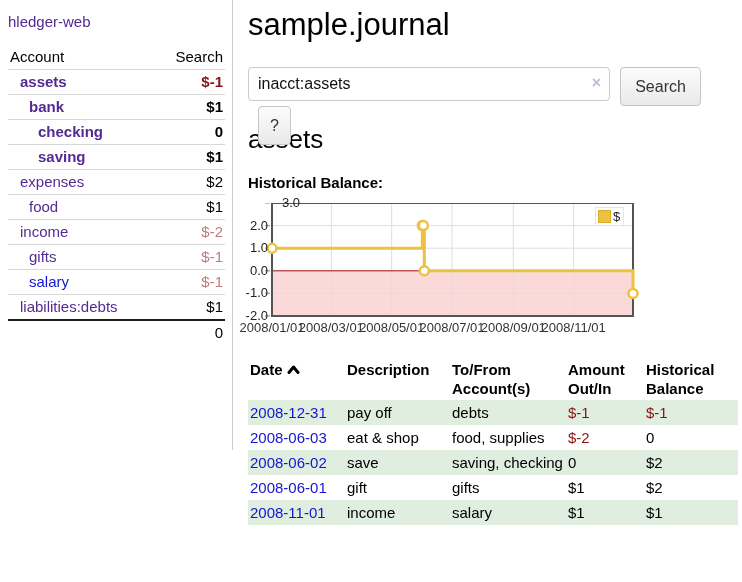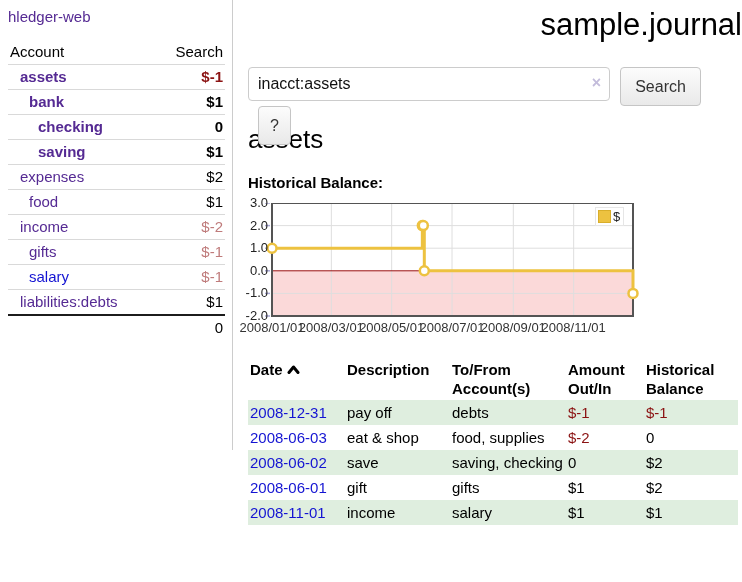--- a/index.html
+++ b/index.html
@@ -8,21 +8,21 @@
     width:742px; height:582px; position:relative; overflow:hidden;
     background:#fff; color:#000;
     font-family:"Liberation Sans","DejaVu Sans",sans-serif;
     font-size:15px;
   }
   a { text-decoration:none; }
 
   
   .sidebar {
     position:absolute; left:0; top:0; width:233px; height:450px;
-    border-right:1px solid #ccc; padding:8px 8px 0 8px;
+    border-right:1px solid #ccc; padding:13px 8px 0 8px;
   }
   .brand { color:#552a93; font-size:15px; display:inline-block; }
   .journal-link { display:block; color:#552a93; font-size:15px; margin-top:40px; }
   .acct-table { width:217px; border-collapse:collapse; margin-top:16px; font-size:15px; }
   .acct-table th {
     font-weight:400; text-align:left; padding:2px 2px 4px 2px;
     border-bottom:1px solid #d9d9d9;
     margin-top:23px;
   }
   .acct-table th.bal-h { text-align:right; }
@@ -30,21 +30,21 @@
   .acct-table td.bal { text-align:right; padding-right:2px; }
   .acct-table tr.bold td { font-weight:bold; }
   .acct-table a { color:#552a93; }
   .acct-table a.blue { color:#1414d2; }
   .neg-strong { color:#8b1313; }
   .neg-soft { color:#bf7b7b; }
   .acct-table tr.total td { border-top:2px solid #1c1c1c; border-bottom:none; padding:3px 2px 3px 0; }
 
   
   .main { position:absolute; left:245px; top:0; width:497px; }
-  h1.page-title { font-size:31px; font-weight:400; margin:7px 0 0 3px; line-height:36px;text-align:right; }
+  h1.page-title { font-size:31px; font-weight:400; margin:7px 0 0 3px; line-height:36px; }
   .search-row { position:relative; margin:24px 0 0 3px; height:34px; }
   .search-box { position:relative; display:inline-block; }
   .search-input {
     width:362px; height:34px; border:1px solid #ccc; border-radius:4px;
     padding:6px 26px 6px 9px; font-size:16px; color:#111;
     font-family:"Liberation Sans","DejaVu Sans",sans-serif;
   }
   .clear-x {
     position:absolute; right:9px; top:7px; color:#c3bcdb;
     font-size:16px; font-weight:bold; cursor:pointer;
@@ -183,21 +183,21 @@
         <circle cx="27" cy="45.2" r="4.5" fill="#fff" stroke="#edc240" stroke-width="2.5"></circle>
         <circle cx="177.33424657534246" cy="22.6" r="4.5" fill="#fff" stroke="#edc240" stroke-width="2.5"></circle>
         <circle cx="178.3232876712329" cy="22.6" r="4.5" fill="#fff" stroke="#edc240" stroke-width="2.5"></circle>
         <circle cx="179.3123287671233" cy="67.8" r="4.5" fill="#fff" stroke="#edc240" stroke-width="2.5"></circle>
         <circle cx="388" cy="90.4" r="4.5" fill="#fff" stroke="#edc240" stroke-width="2.5"></circle>
       </svg>
     <div class="legend">
       <span class="legend-swatch"></span>
       <span class="legend-label">$</span>
     </div>
-  <div class="ylab" style="top: -7px;">3.0</div>
+  <div class="ylab" style="top: -7px; margin-left: 32px;">3.0</div>
       <div class="ylab" style="top: 15.6px;">2.0</div>
       <div class="ylab" style="top: 38.2px;">1.0</div>
       <div class="ylab" style="top: 60.8px;">0.0</div>
       <div class="ylab" style="top: 83.4px;">-1.0</div>
       <div class="ylab" style="top: 106px;">-2.0</div>
       <div class="xlab" style="left: 27px;">2008/01/01</div>
       <div class="xlab" style="left: 86.3425px;">2008/03/01</div>
       <div class="xlab" style="left: 146.674px; text-align: center;">2008/05/01</div>
       <div class="xlab" style="left: 207.005px;">2008/07/01</div>
       <div class="xlab" style="left: 268.326px;">2008/09/01</div>

